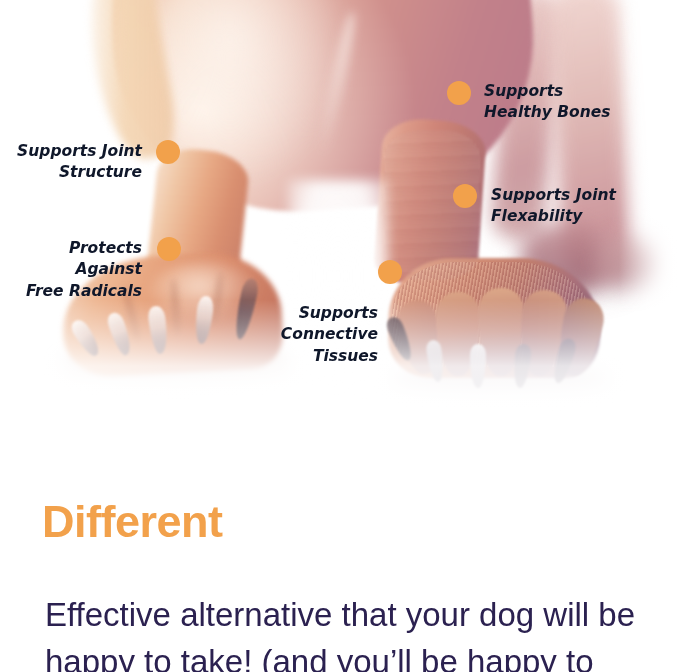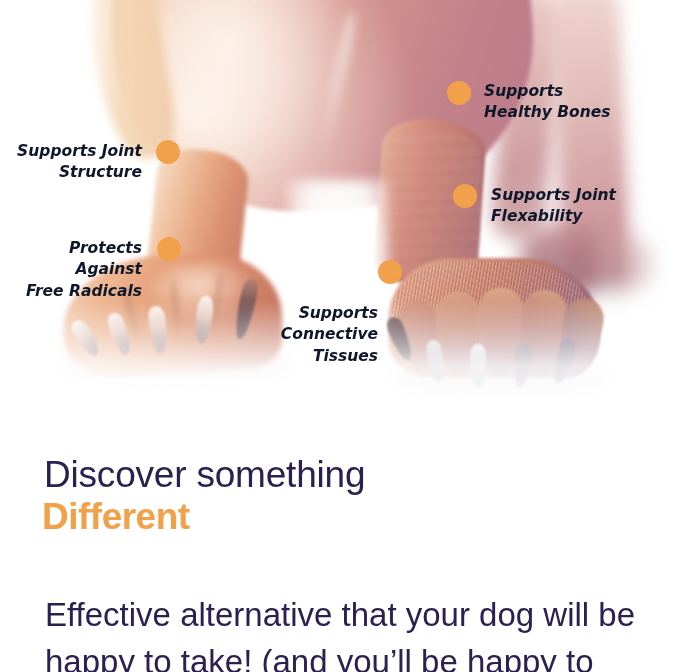--- a/index.html
+++ b/index.html
@@ -385,21 +385,21 @@
     font-weight: 400;
     letter-spacing: -0.2px;
     color: #2b2150;
     white-space: nowrap;
   }
   .headline-2 {
     position: absolute;
     left: 42px;
     top: 76px;
     font-family: "Liberation Sans", sans-serif;
-    font-size: 37px;
+    font-size: 45px;
     font-weight: bold;
     letter-spacing: -0.5px;
     color: #f2a14b;
     white-space: nowrap;
   }
   .subcopy {
     position: absolute;
     left: 45px;
     top: 172px;
     width: 620px;
@@ -480,18 +480,17 @@
 Flexability</div>
 
     <div class="dot" style="left:378px; top:260px;"></div>
     <div class="callout right-align" style="left:232px; top:303px; width:146px;">Supports
 Connective
 Tissues</div>
 
   </div>
 
   <div class="bottom">
-    <div class="headline-1">Discover something</div>
     <div class="headline-2">Different</div>
     <div class="subcopy">Effective alternative that your dog will be happy to take! (and you’ll be happy to give.)</div>
   </div>
 
 </div>
 
 </body></html>

